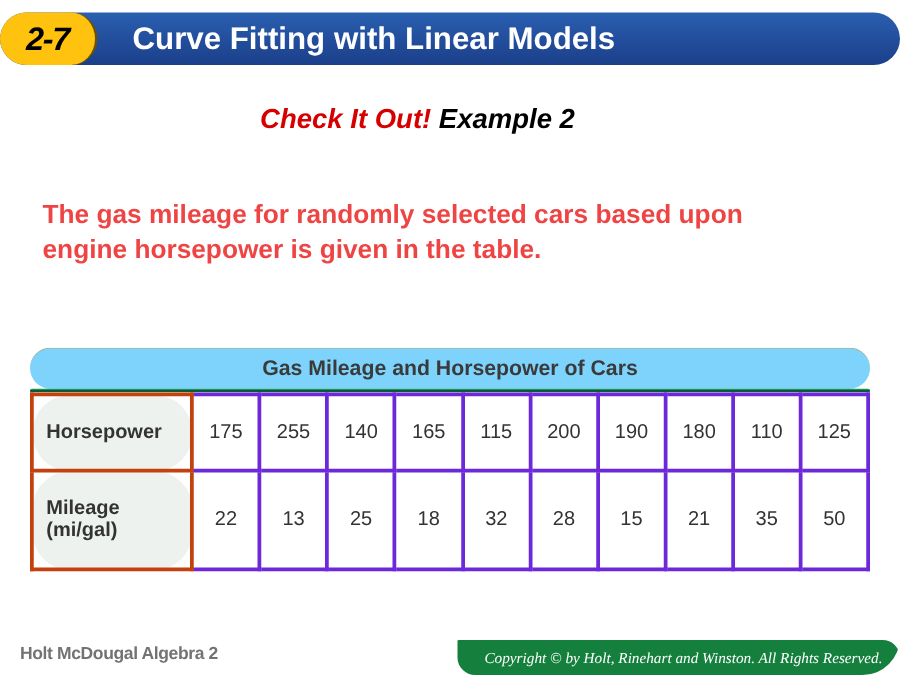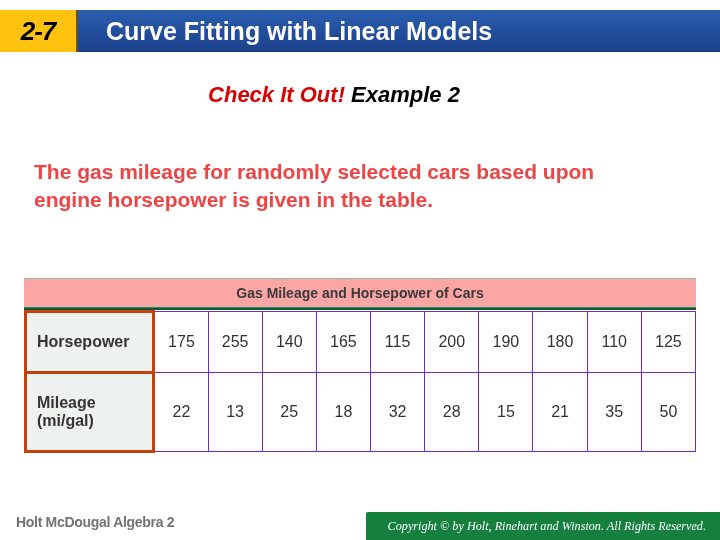--- a/index.html
+++ b/index.html
@@ -1,35 +1,35 @@
 <!DOCTYPE html>
 <html><head>
 <meta charset="utf-8">
 <style>
-  * { box-sizing: border-box; margin: 0; padding: 0; }
+  * { box-sizing: border-box; margin: 0; padding: 0; border-radius: 30px; }
   html, body { width: 720px; height: 540px; font-family: Verdana, Geneva, sans-serif; background: #fff; overflow: hidden; }
   .slide { position: relative; width: 720px; height: 540px; }
   .header-bar { position: absolute; top: 10px; left: 0; width: 720px; height: 42px;
     background: linear-gradient(#2a5fb0, #1b3f8a); display: flex; align-items: center; }
   .lesson-box { width: 78px; height: 42px; background: #ffc20e; display: flex; align-items: center; justify-content: center;
     color: #000; font-weight: 900; font-size: 26px; font-style: italic; letter-spacing: -1px; border-right: 2px solid #6b5200; }
   .lesson-title { color: #fff; font-weight: 900; font-size: 25px; padding-left: 28px; }
   .check-line { position: absolute; top: 82px; left: 0; width: 668px; text-align: center;
     font-weight: 900; font-style: italic; font-size: 22px; }
   .check-red { color: #d60000; }
   .check-black { color: #000; }
   .body-text { position: absolute; top: 158px; left: 34px; width: 620px; color: #ef4444; font-weight: 700; font-size: 21px; line-height: 1.35; }
   .table-wrap { position: absolute; top: 278px; left: 24px; width: 672px; }
-  .tbl-title { background: #fca5a5; text-align: center; font-family: Arial, Helvetica, sans-serif; font-weight: 700;
-    font-size: 14px; padding: 6px 0; color: #3a3a3a; border-top: 1px solid #9bb5a8; }
+  .tbl-title { background: #7dd3fc; text-align: center; font-family: Arial, Helvetica, sans-serif; font-weight: 700;
+    font-size: 17px; padding: 6px 0; color: #3a3a3a; border-top: 1px solid #9bb5a8; }
   .green-rule { height: 3px; background: #1f8f5f; border-bottom: 2px solid #0b5a37; }
   table { width: 100%; border-collapse: collapse; font-family: Arial, Helvetica, sans-serif; font-size: 16px; }
   th.rowlabel { text-align: left; font-weight: 700; background: #eef2ef; color: #333; padding: 20px 10px; width: 128px;
     border: 3px solid #c2410c; }
-  td.cell { text-align: center; background: #fff; color: #333; padding: 5px 0; width: 54px; border: 1px solid #6d28d9; }
+  td.cell { text-align: center; background: #fff; color: #333; padding: 5px 0; width: 54px; border: 3px solid #6d28d9; }
   .footer-left { position: absolute; left: 16px; bottom: 10px; font-family: Verdana, sans-serif; font-weight: 700;
     font-size: 14px; color: #737373; letter-spacing: -0.3px; }
   .footer-right { position: absolute; right: 0; bottom: 0; height: 28px; padding: 0 14px 0 22px;
     background: #15803d; color: #fff; font-family: "Times New Roman", serif; font-style: italic; font-size: 12.2px;
     display: flex; align-items: center; border-top-left-radius: 2px; }
 </style>
 </head>
 <body>
 <div class="slide">
 

